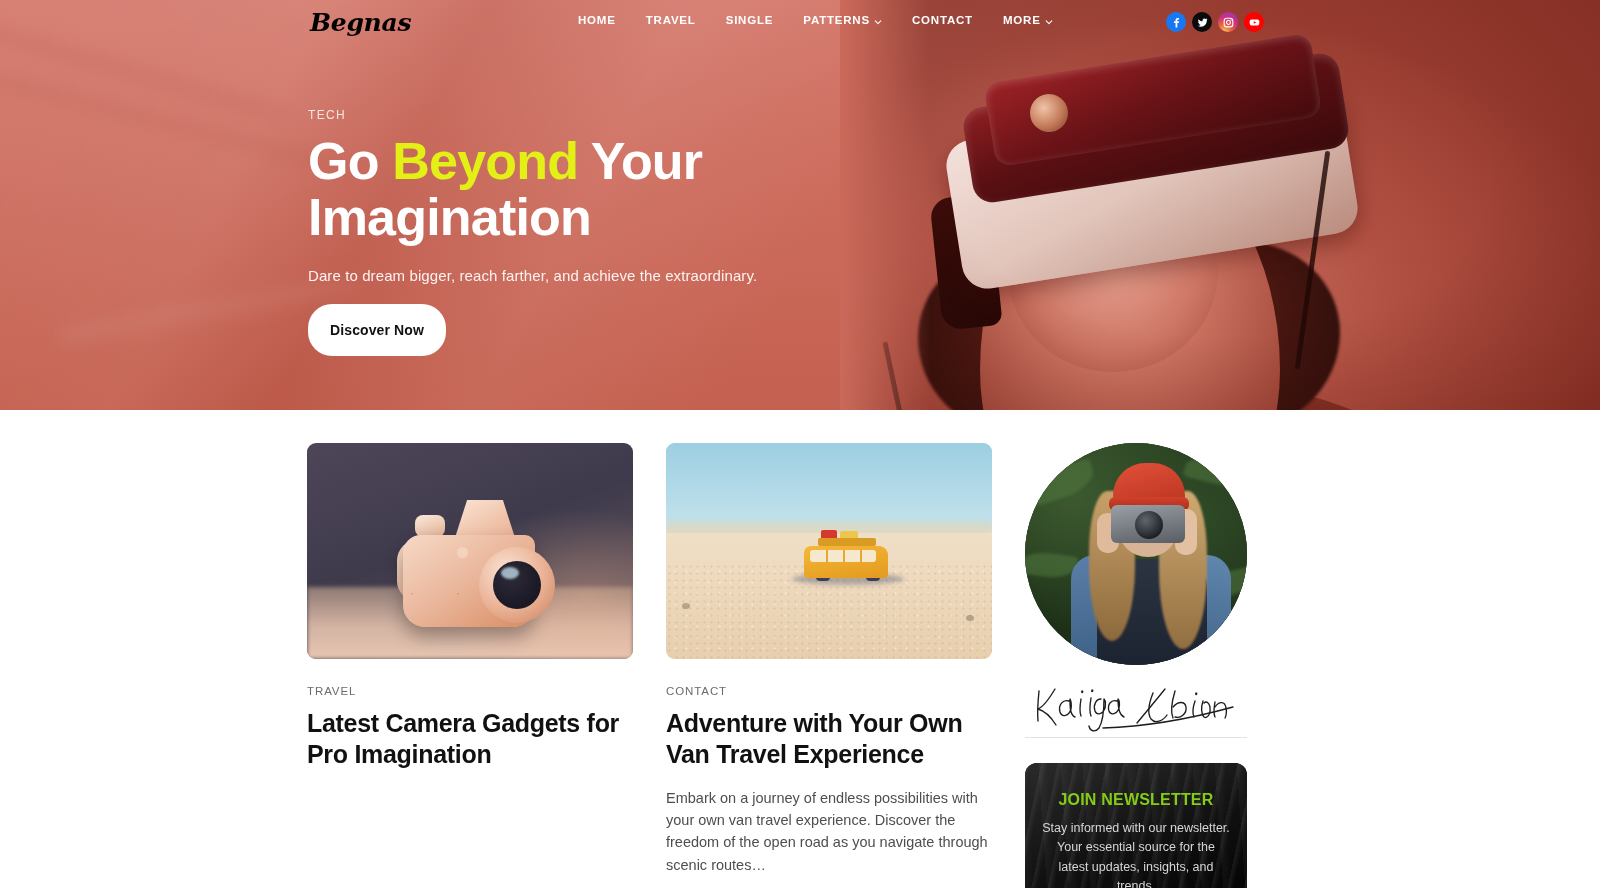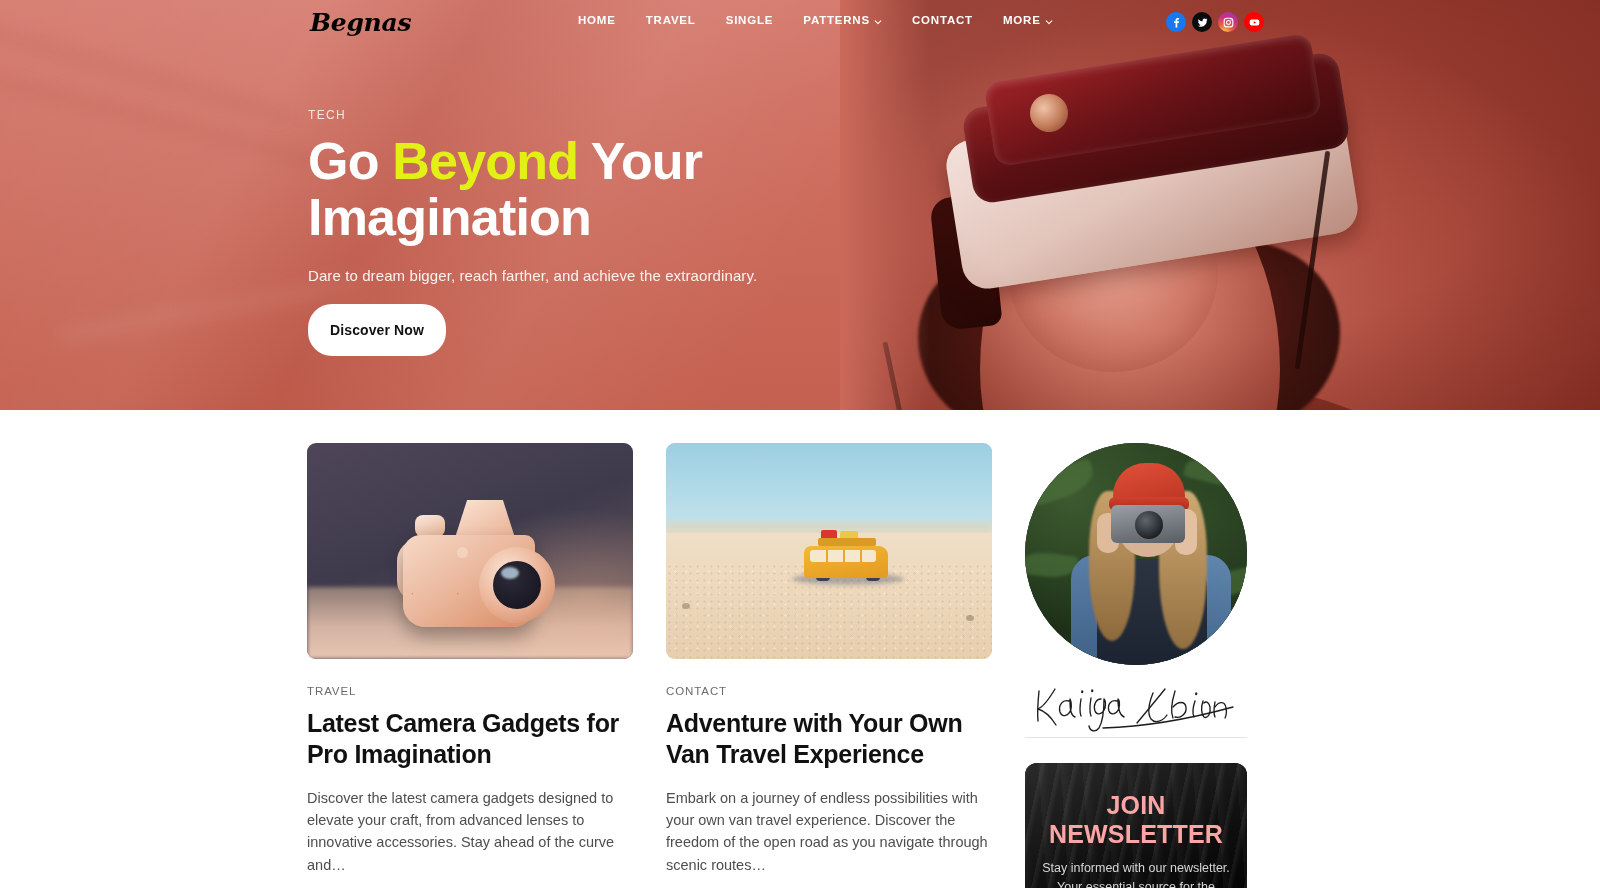--- a/index.html
+++ b/index.html
@@ -568,22 +568,22 @@
         rgba(0,0,0,0.00) 10px,
         rgba(0,0,0,0.00) 22px),
       linear-gradient(160deg, #2a2a2a 0%, #101010 60%, #040404 100%);
   }
   .nl-inner {
     position: relative;
     padding: 28px 16px 0;
     text-align: center;
   }
   .nl-title {
-    color: #fca5a5;
-    font-size: 25px;
+    color: #84cc16;
+    font-size: 16px;
     font-weight: 700;
     letter-spacing: 0.2px;
   }
   .nl-desc {
     margin-top: 10px;
     color: #d6d6d6;
     font-size: 12.5px;
     line-height: 1.55;
   }
 </style>
@@ -699,21 +699,20 @@
         <div class="cam-dial"></div>
         <div class="cam-body"></div>
         <div class="cam-btn"></div>
         <div class="cam-lens-out"></div>
         <div class="cam-lens-mid"></div>
         <div class="cam-lens-hl"></div>
         <div class="cam-tri"></div>
       </div>
       <div class="post-cat">TRAVEL</div>
       <h2 class="post-title">Latest Camera Gadgets for Pro Imagination</h2>
-      <p class="post-ex">Discover the latest camera gadgets designed to elevate your craft, from advanced lenses to innovative accessories. Stay ahead of the curve and…</p>
     </article>
 
     <article class="post">
       <div class="post-thumb thumb-van">
         <div class="van-sky"></div>
         <div class="van-horizon"></div>
         <div class="van-sand"></div>
         <div class="van-grain"></div>
         <div class="van-shadow"></div>
         <div class="van-wheel" style="left:150px;"></div>

